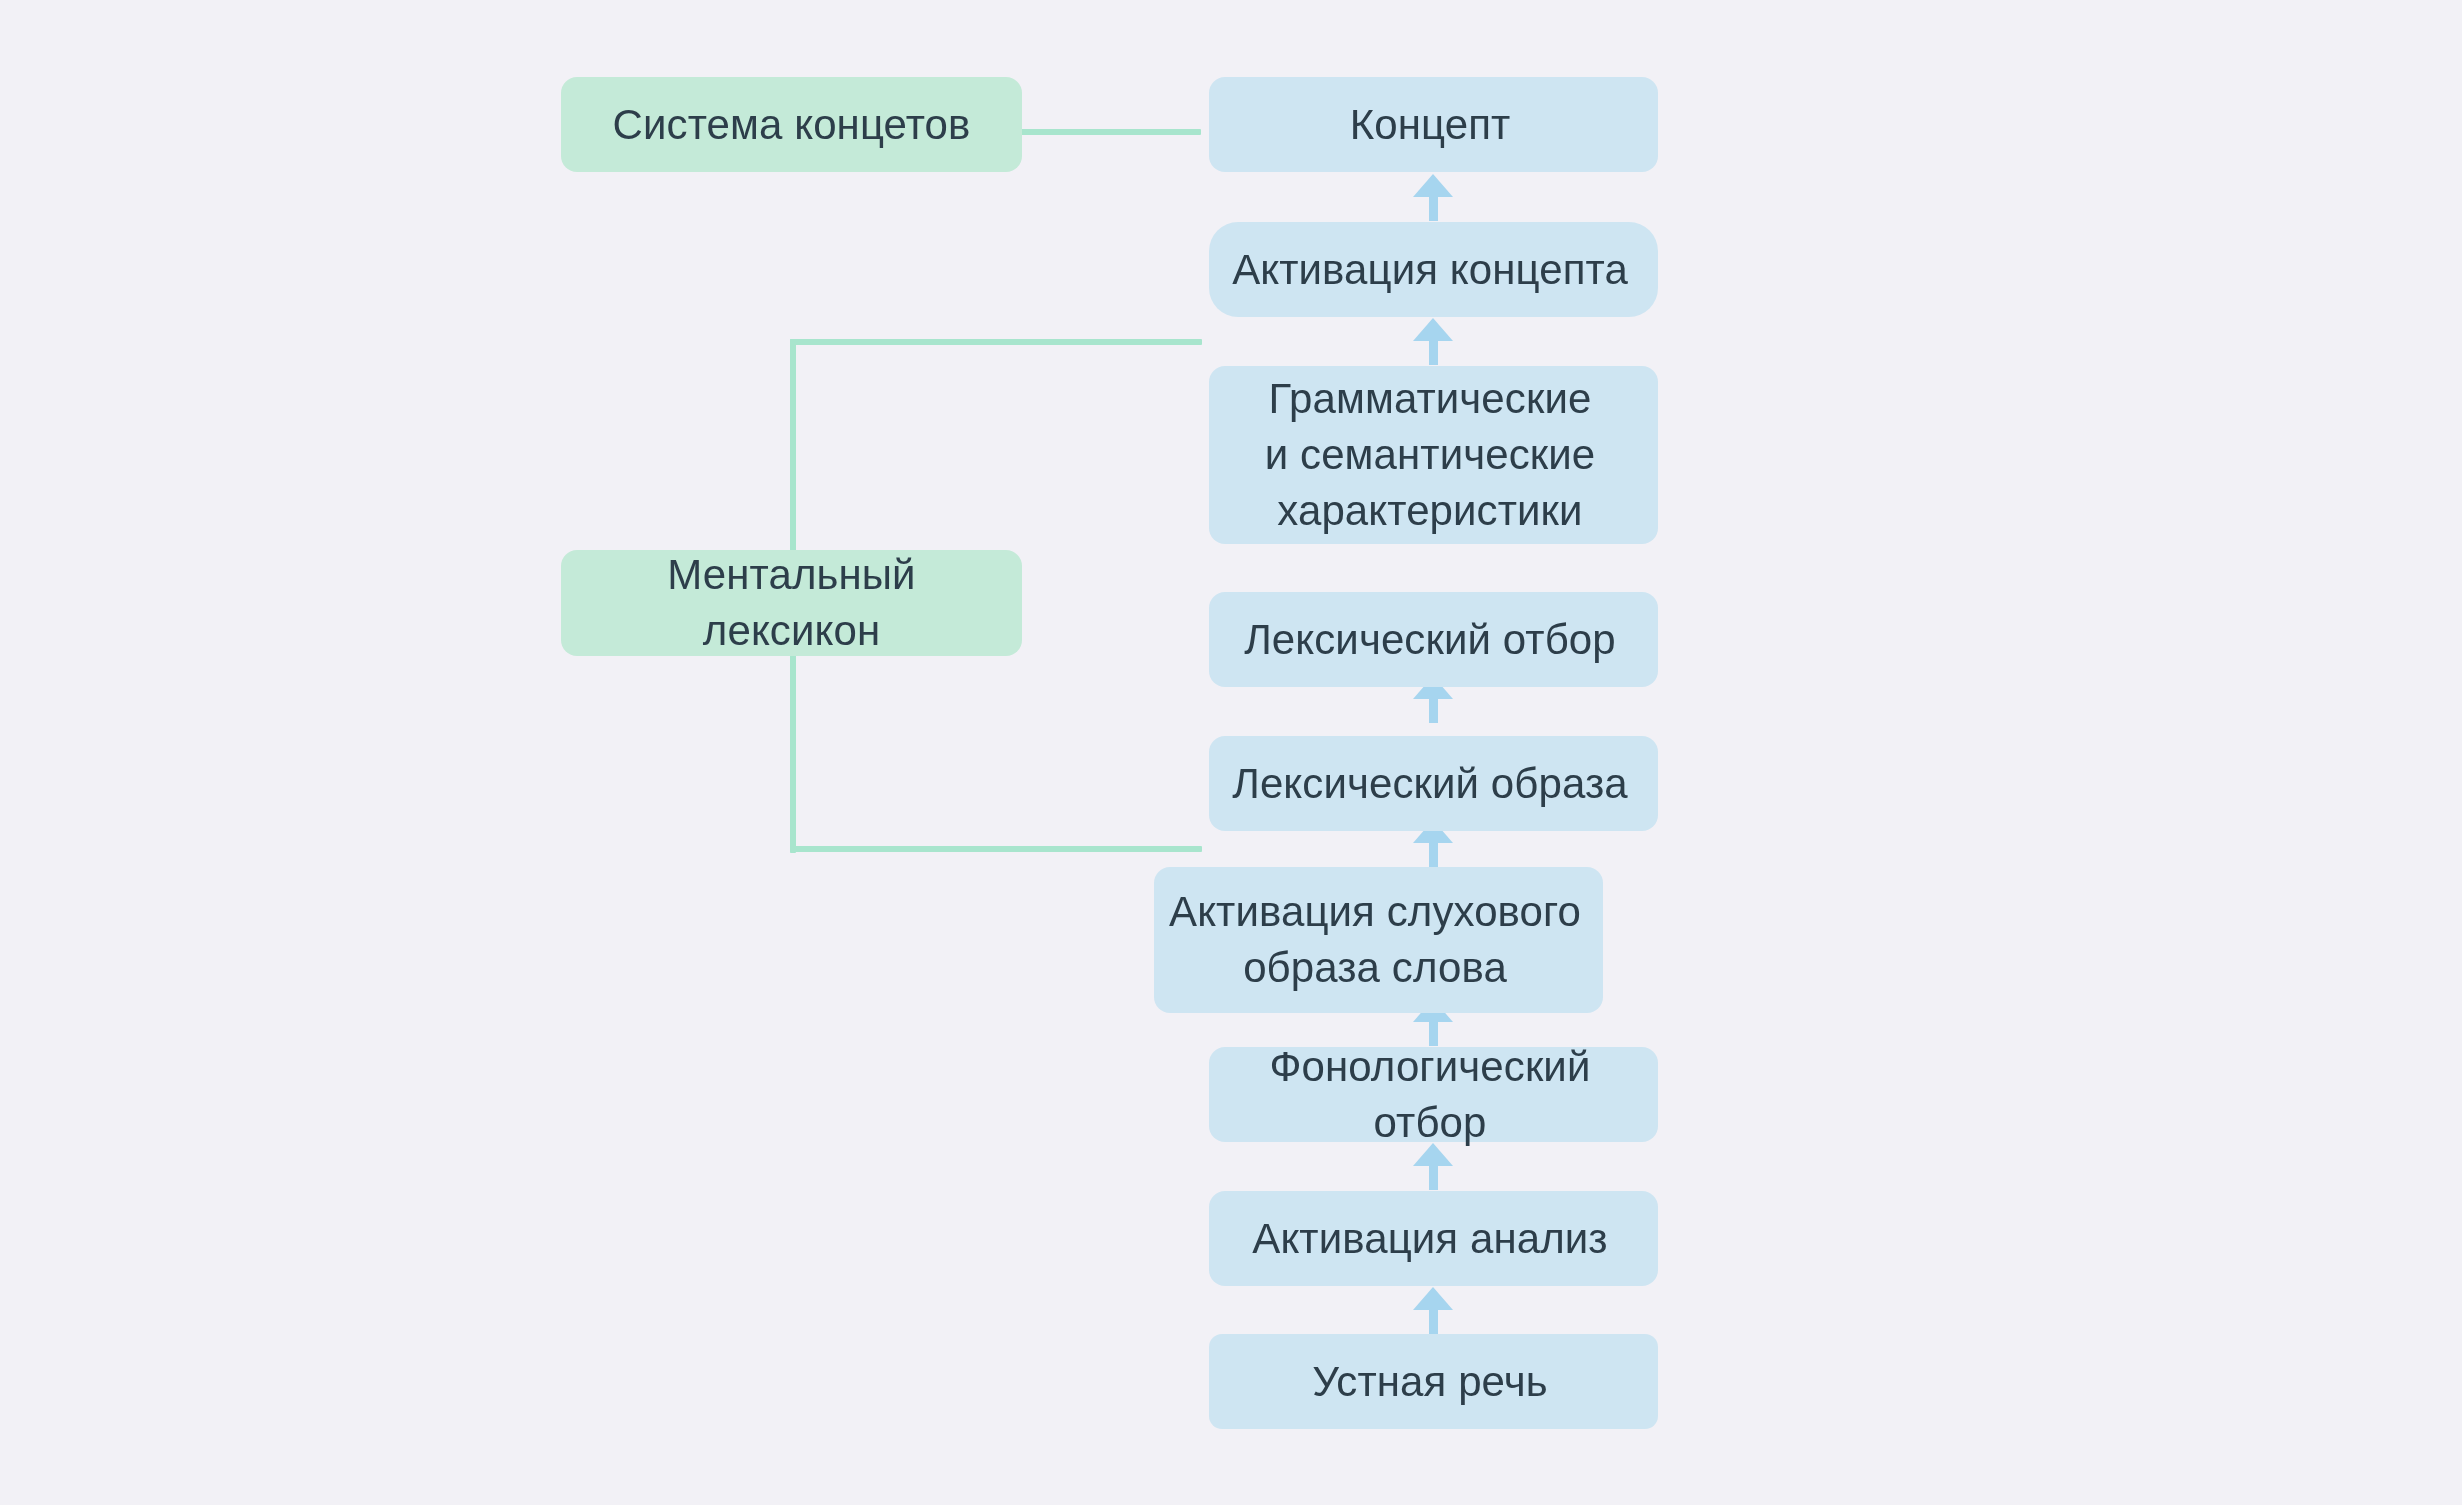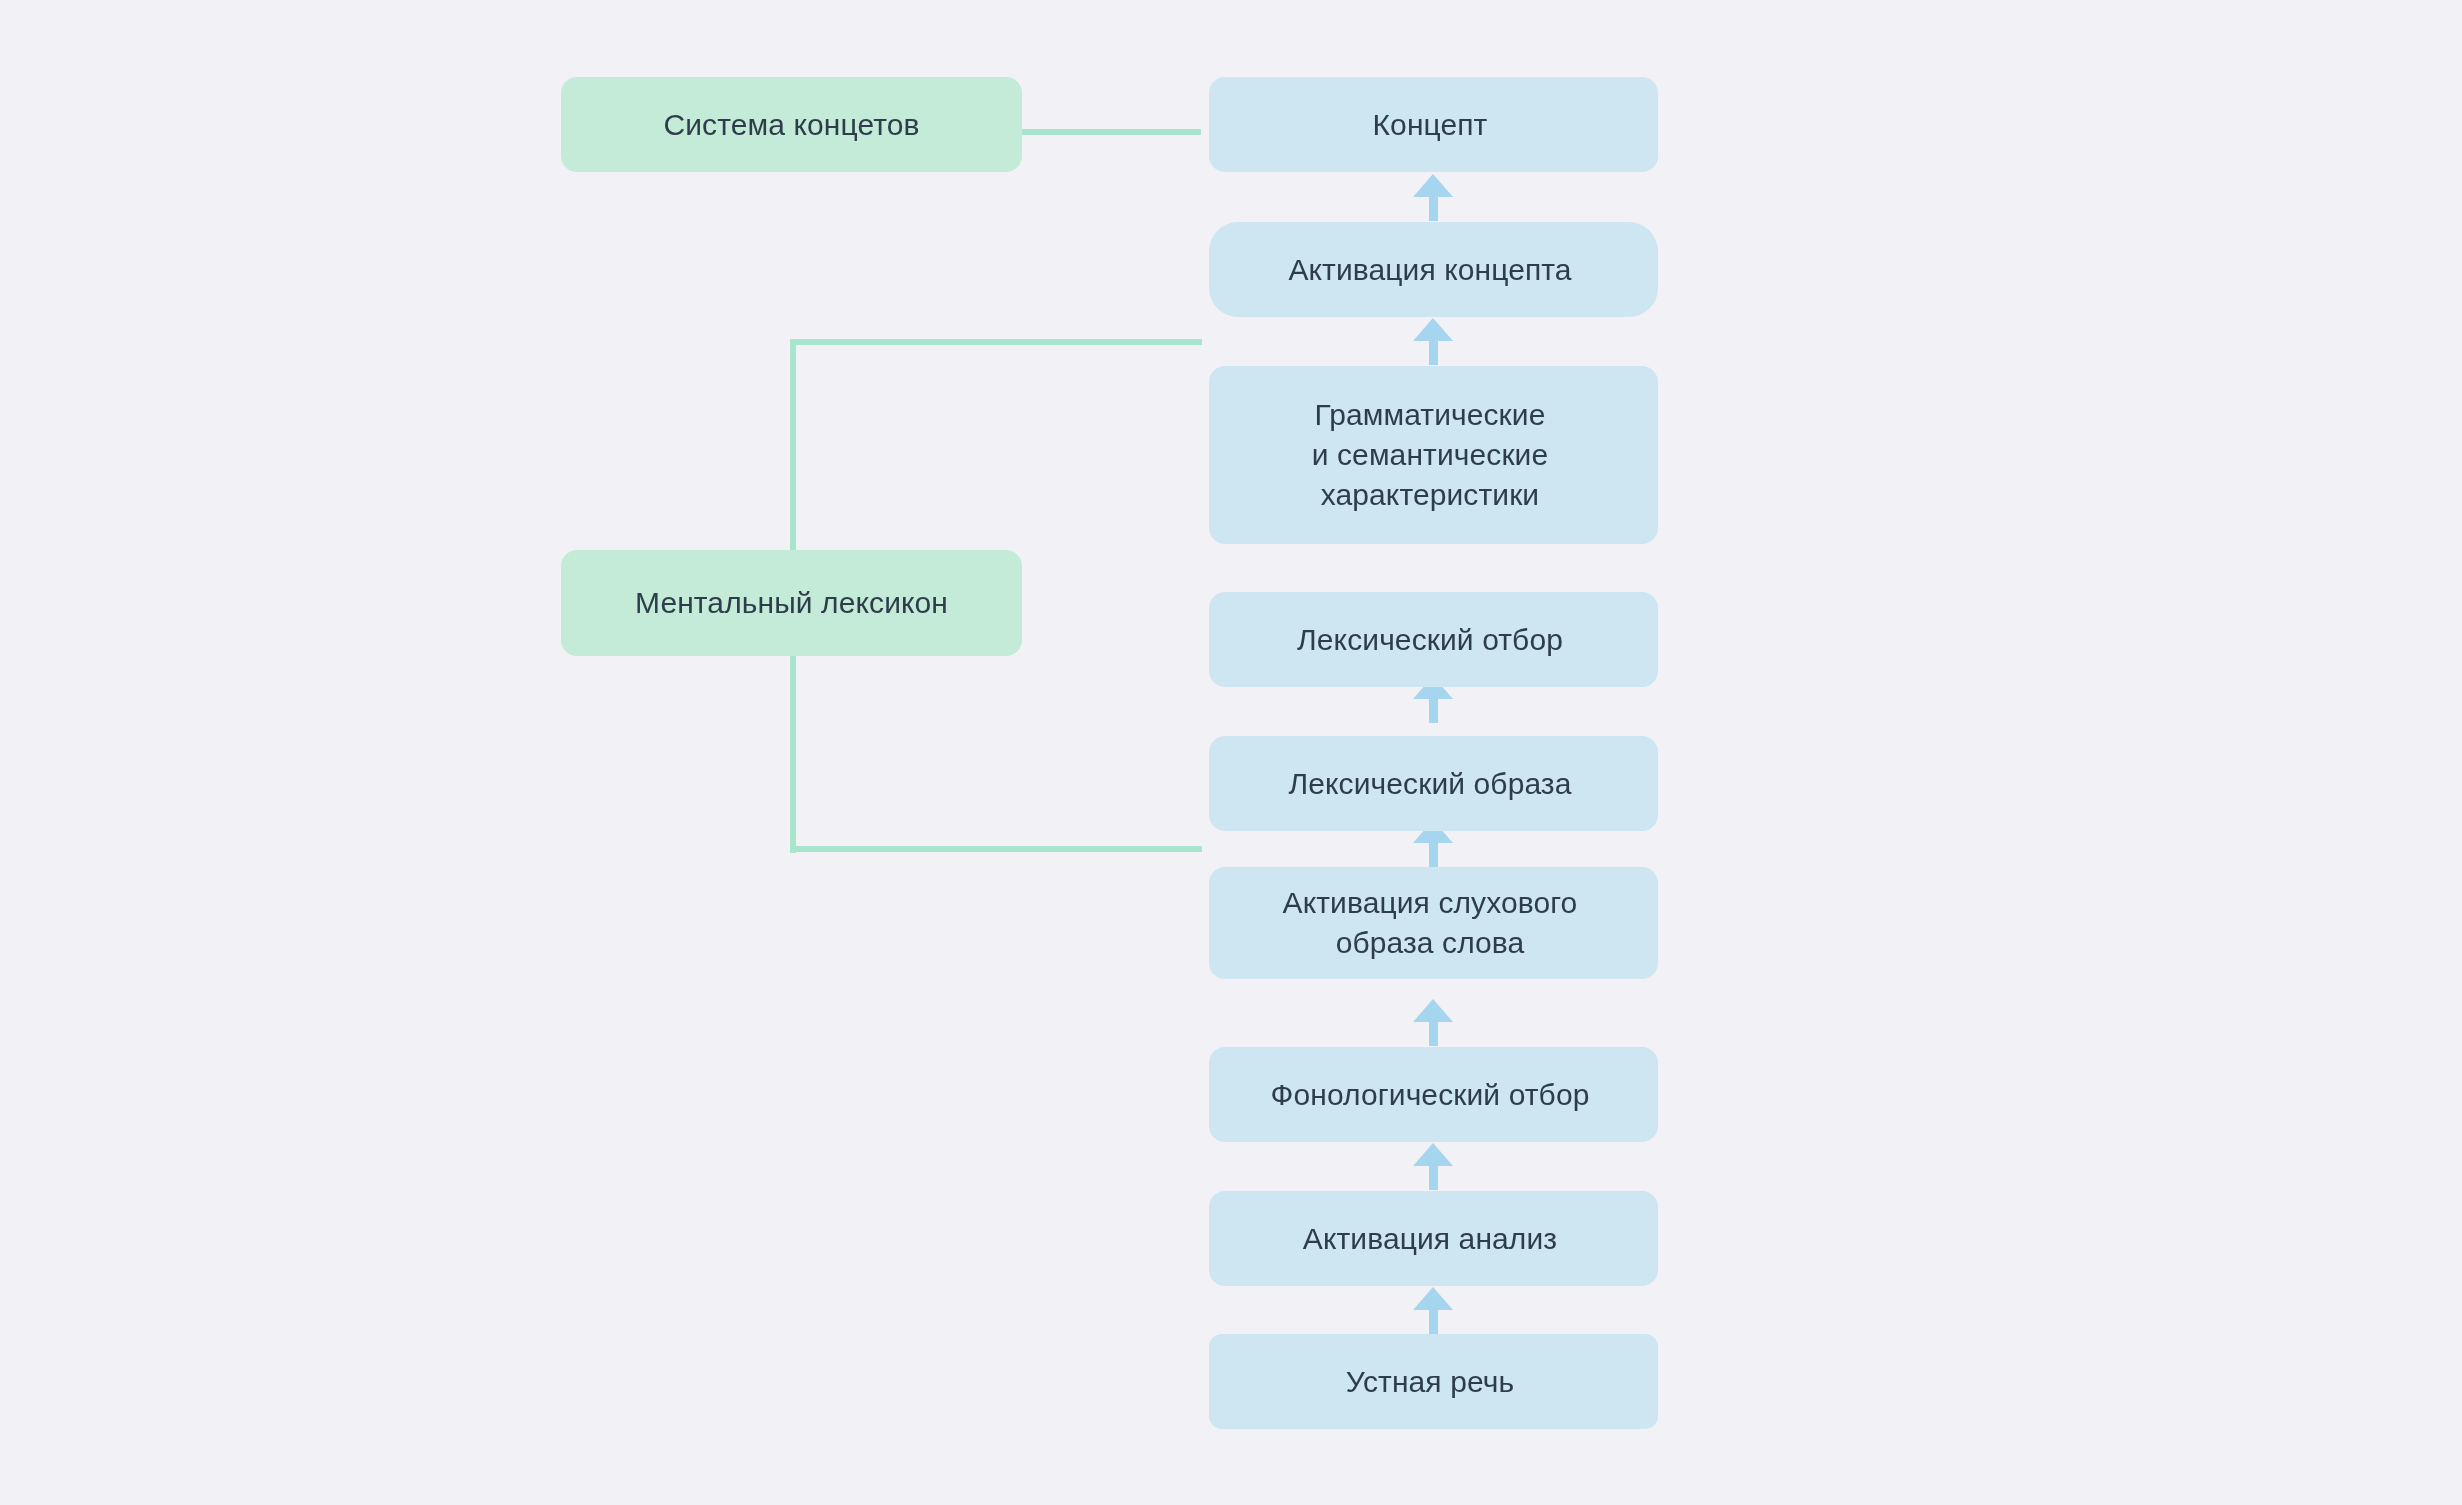--- a/index.html
+++ b/index.html
@@ -23,21 +23,21 @@
   
   .node {
     position: absolute;
     box-sizing: border-box;
     border-radius: 16px;
     display: flex;
     align-items: center;
     justify-content: center;
     text-align: center;
     color: #2d3e4a;
-    font-size: 30px;
+    font-size: 42px;
     line-height: 1.33;
     letter-spacing: 0.1px;
     white-space: pre-line;
     padding: 0 16px;
   }
   .node.blue  { background: #cee5f2; padding-left: 9px; }
   .node.green { background: #c4ead8; }
 
   
   .arrow {
@@ -139,21 +139,21 @@
   <div class="node blue" style="left:1209px; top:222px; width:449px; height:95px;border-radius:29px;">Активация концепта</div>
 
   <div class="node blue" style="left:1209px; top:366px; width:449px; height:178px;">Грамматические
 и семантические
 характеристики</div>
 
   <div class="node blue" style="left:1209px; top:592px; width:449px; height:95px;">Лексический отбор</div>
 
   <div class="node blue" style="left:1209px; top:736px; width:449px; height:95px;">Лексический образа</div>
 
-  <div class="node blue" style="left:1209px; top:867px; width:449px; height:112px;">Активация слухового
+  <div class="node blue" style="left:1154px; top:867px; width:449px; height:146px;">Активация слухового
 образа слова</div>
 
   <div class="node blue" style="left:1209px; top:1047px; width:449px; height:95px;">Фонологический отбор</div>
 
   <div class="node blue" style="left:1209px; top:1191px; width:449px; height:95px;">Активация анализ</div>
 
   <div class="node blue" style="left:1209px; top:1334px; width:449px; height:95px;border-radius:13px;">Устная речь</div>
 
 </div>
 

